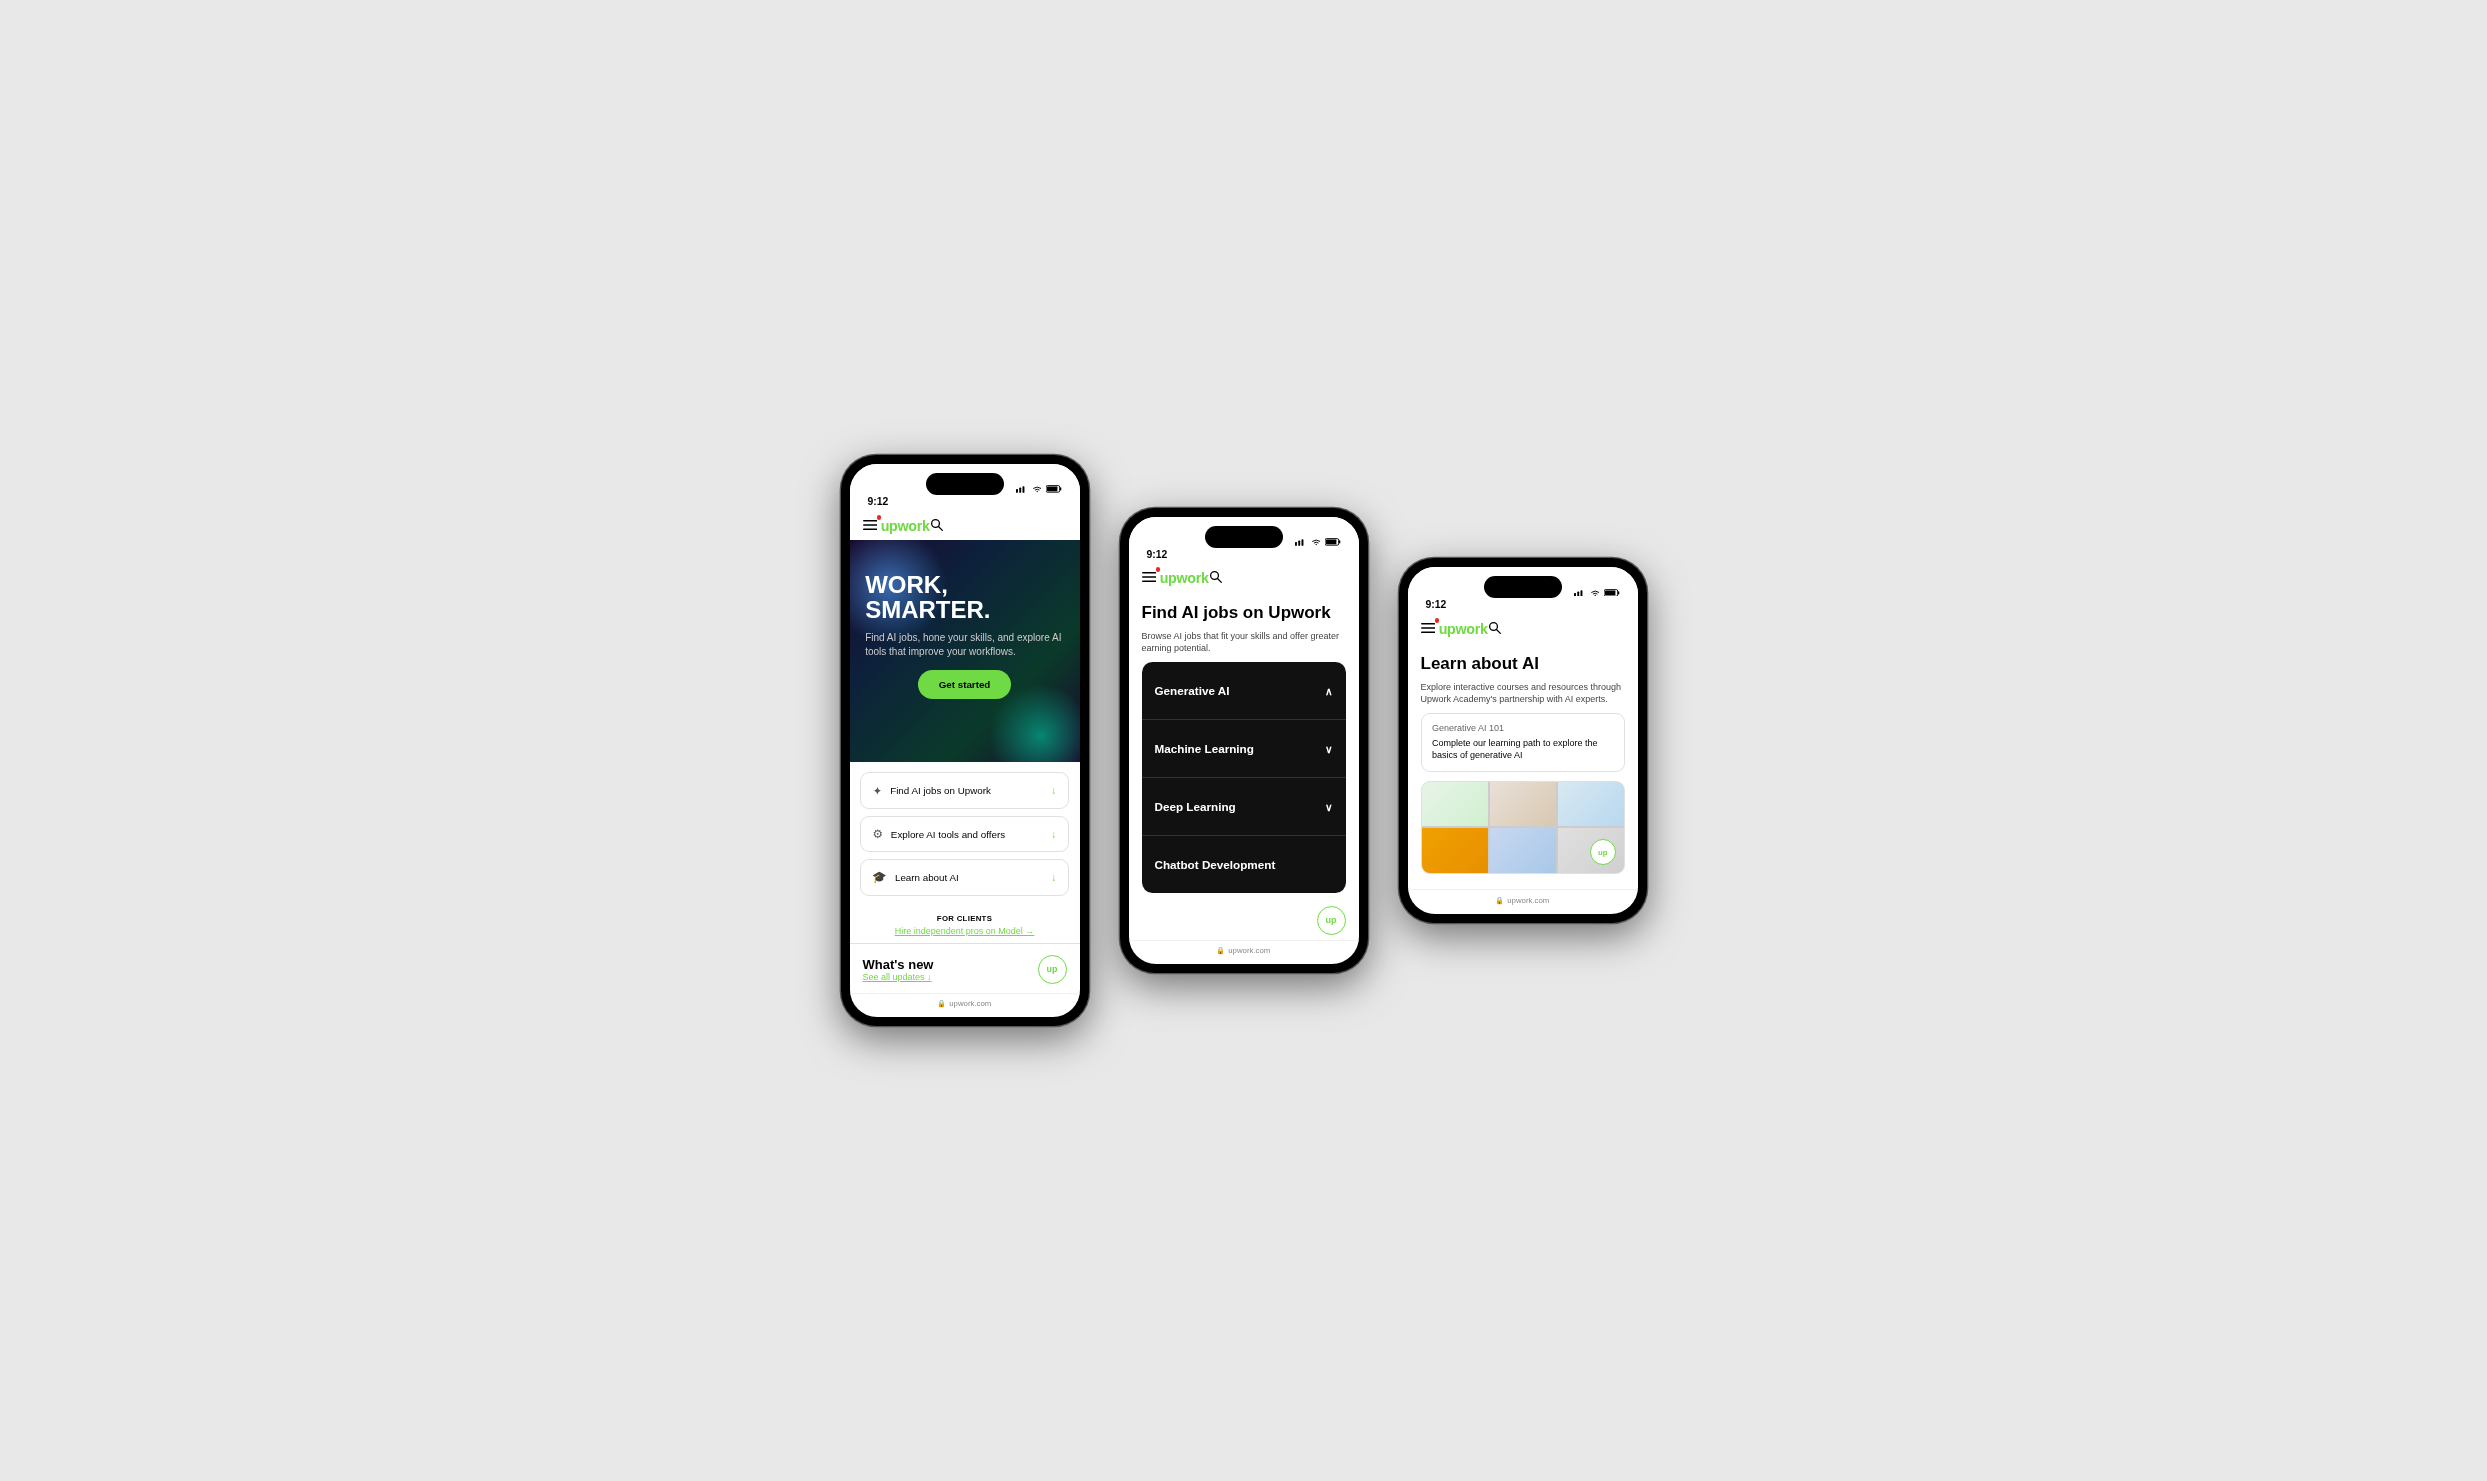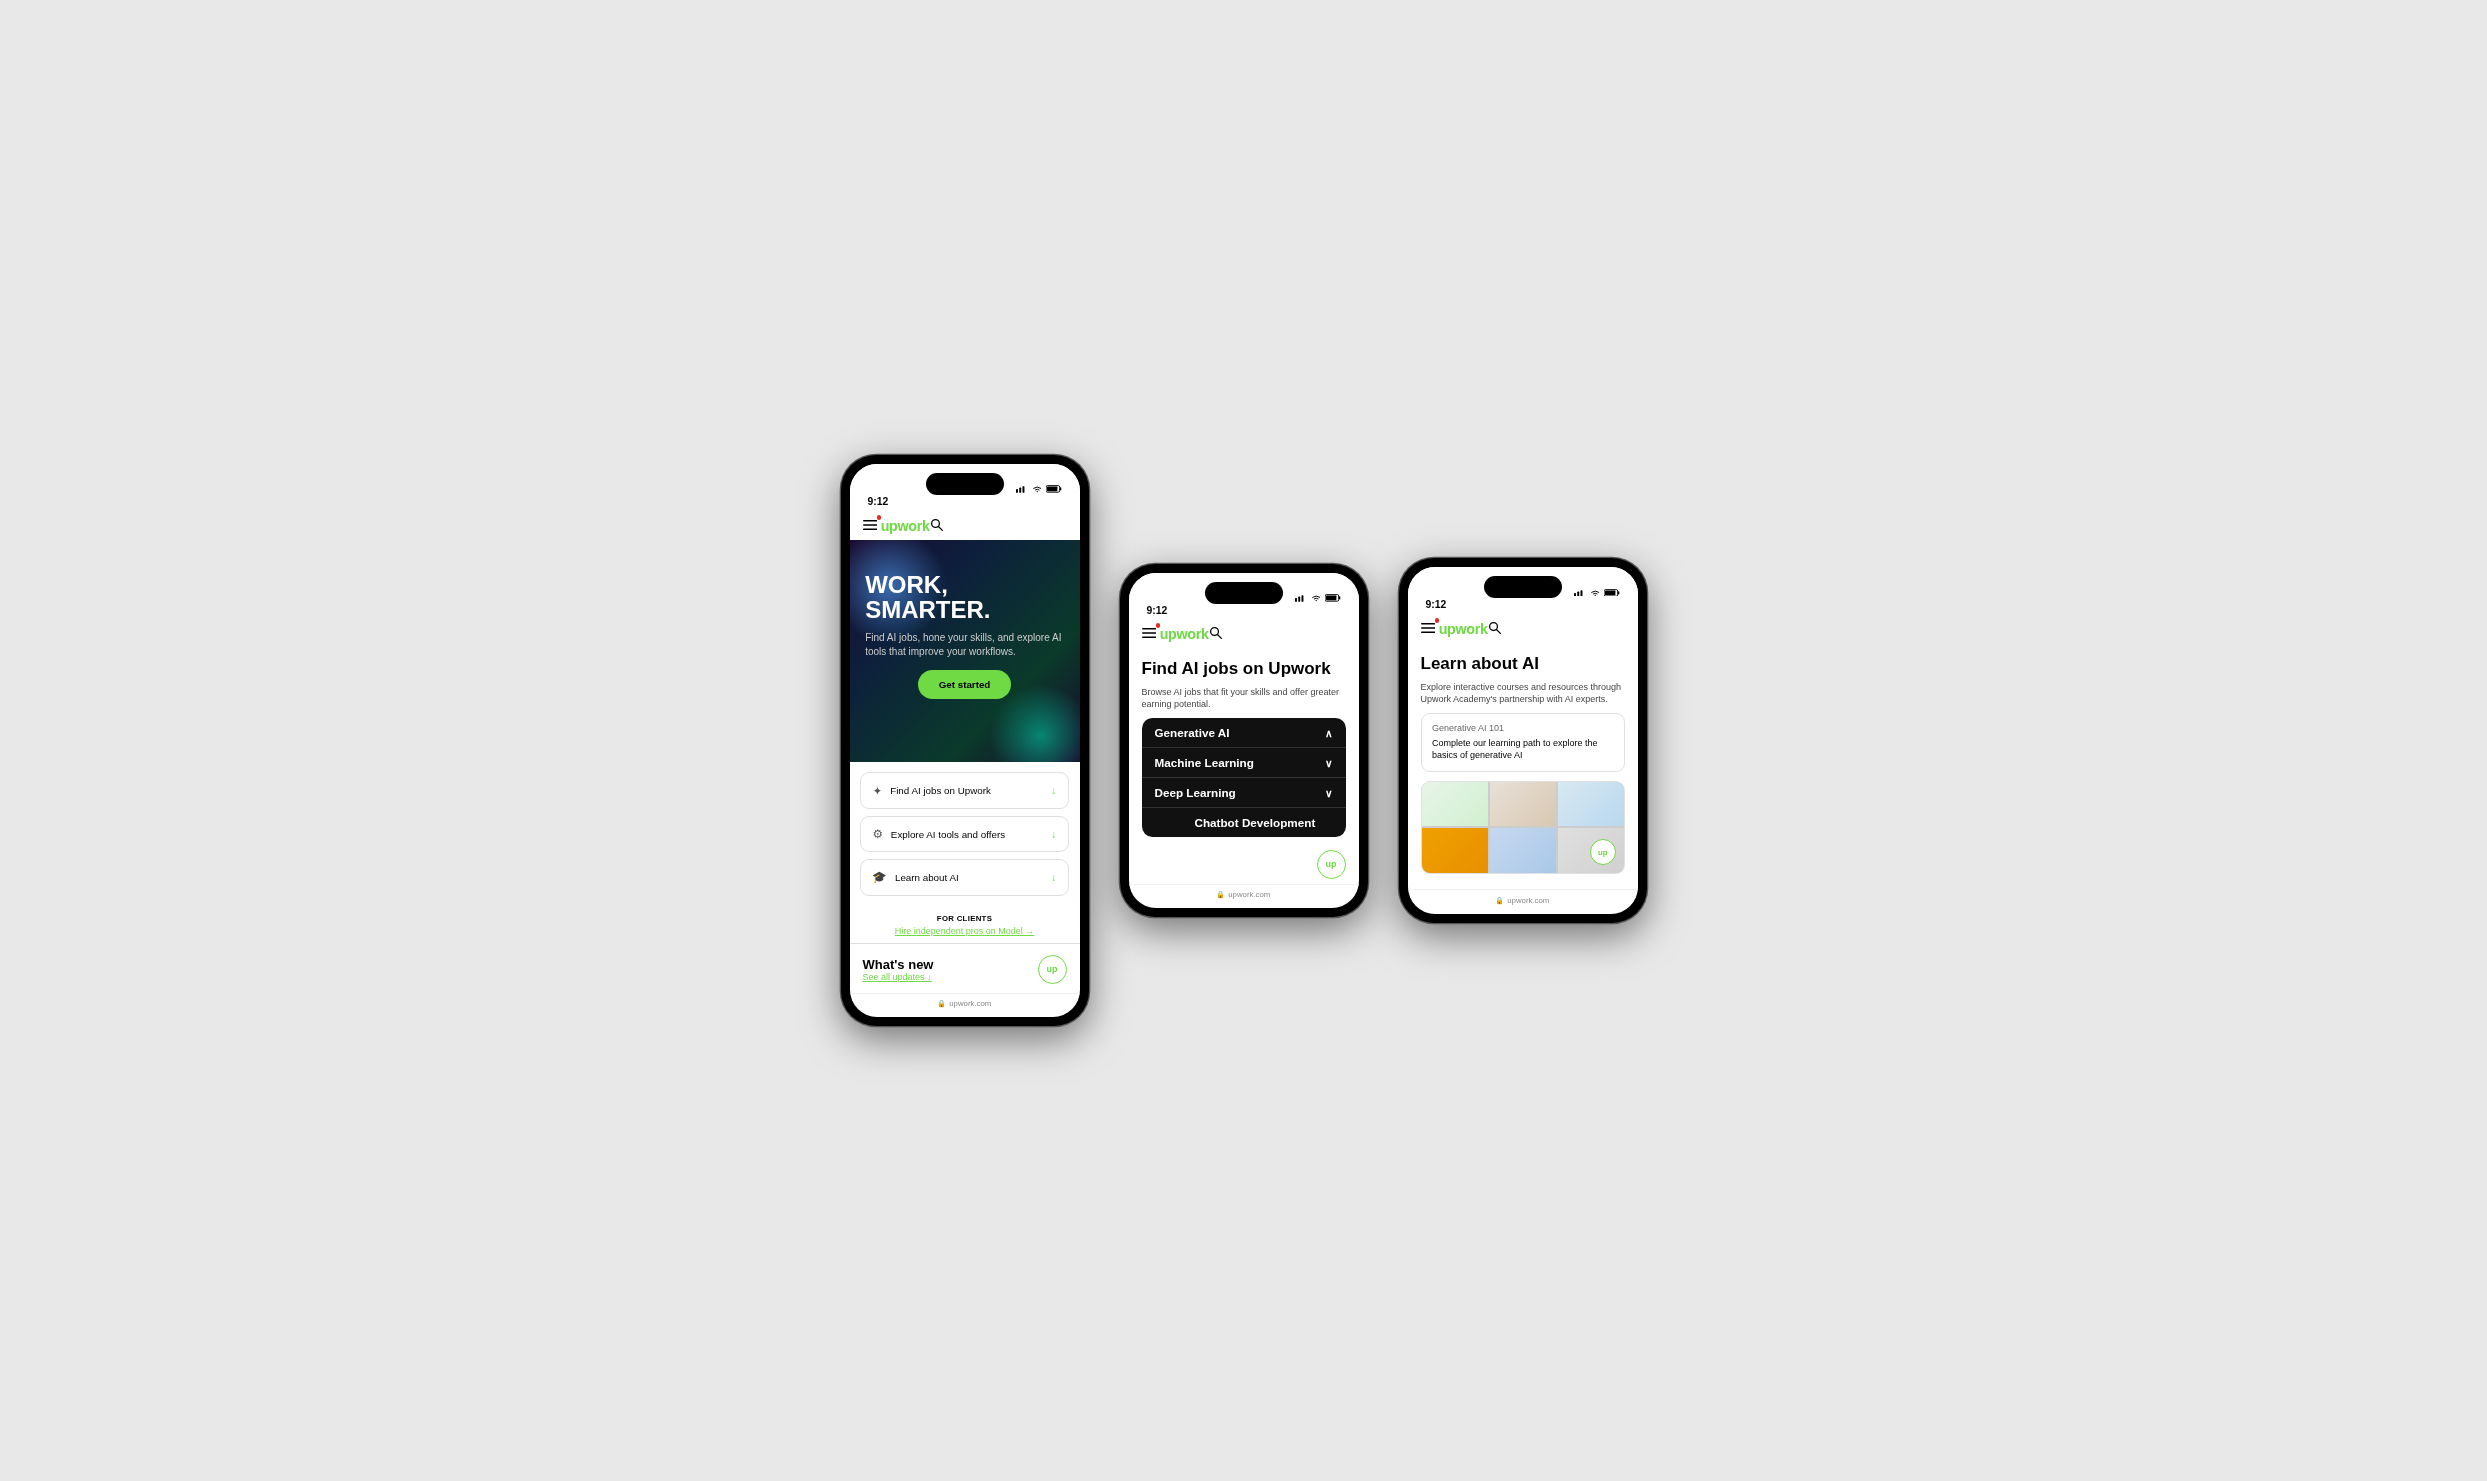--- a/index.html
+++ b/index.html
@@ -257,21 +257,21 @@
 
     .dark-accordion-item {
       border-bottom: 0.7px solid #333;
       cursor: pointer;
     }
 
     .dark-accordion-header {
       display: flex;
       justify-content: space-between;
       align-items: center;
-      padding: 8px 13px;
+      padding: 22px 13px;
       color: #fff;
       font-size: 11.7px;
       font-weight: 600;
       gap: 16px;
     }
 
     .dark-accordion-arrow { color: #fff; font-size: 10.4px; }
 
     .dark-accordion-body {
       padding: 0 13px 10.4px;
@@ -601,21 +601,21 @@
           </div>
         </div>
 
         <div class="dark-accordion-item">
           <div class="dark-accordion-header">
             <span>Deep Learning</span>
             <span class="dark-accordion-arrow">∨</span>
           </div>
         </div>
 
-        <div class="dark-accordion-item" style="border-bottom:none;margin-left:40px;">
+        <div class="dark-accordion-item" style="border-bottom:none;">
           <div class="dark-accordion-header">
             <span>Chatbot Development</span>
           </div>
         </div>
       </div>
     </div>
 
     <div style="position:relative;padding:0 13px;margin-top:2.6px;">
       <div style="display:flex;justify-content:flex-end;">
         <div class="up-badge" style="position:relative;right:0;top:0;">up</div>

